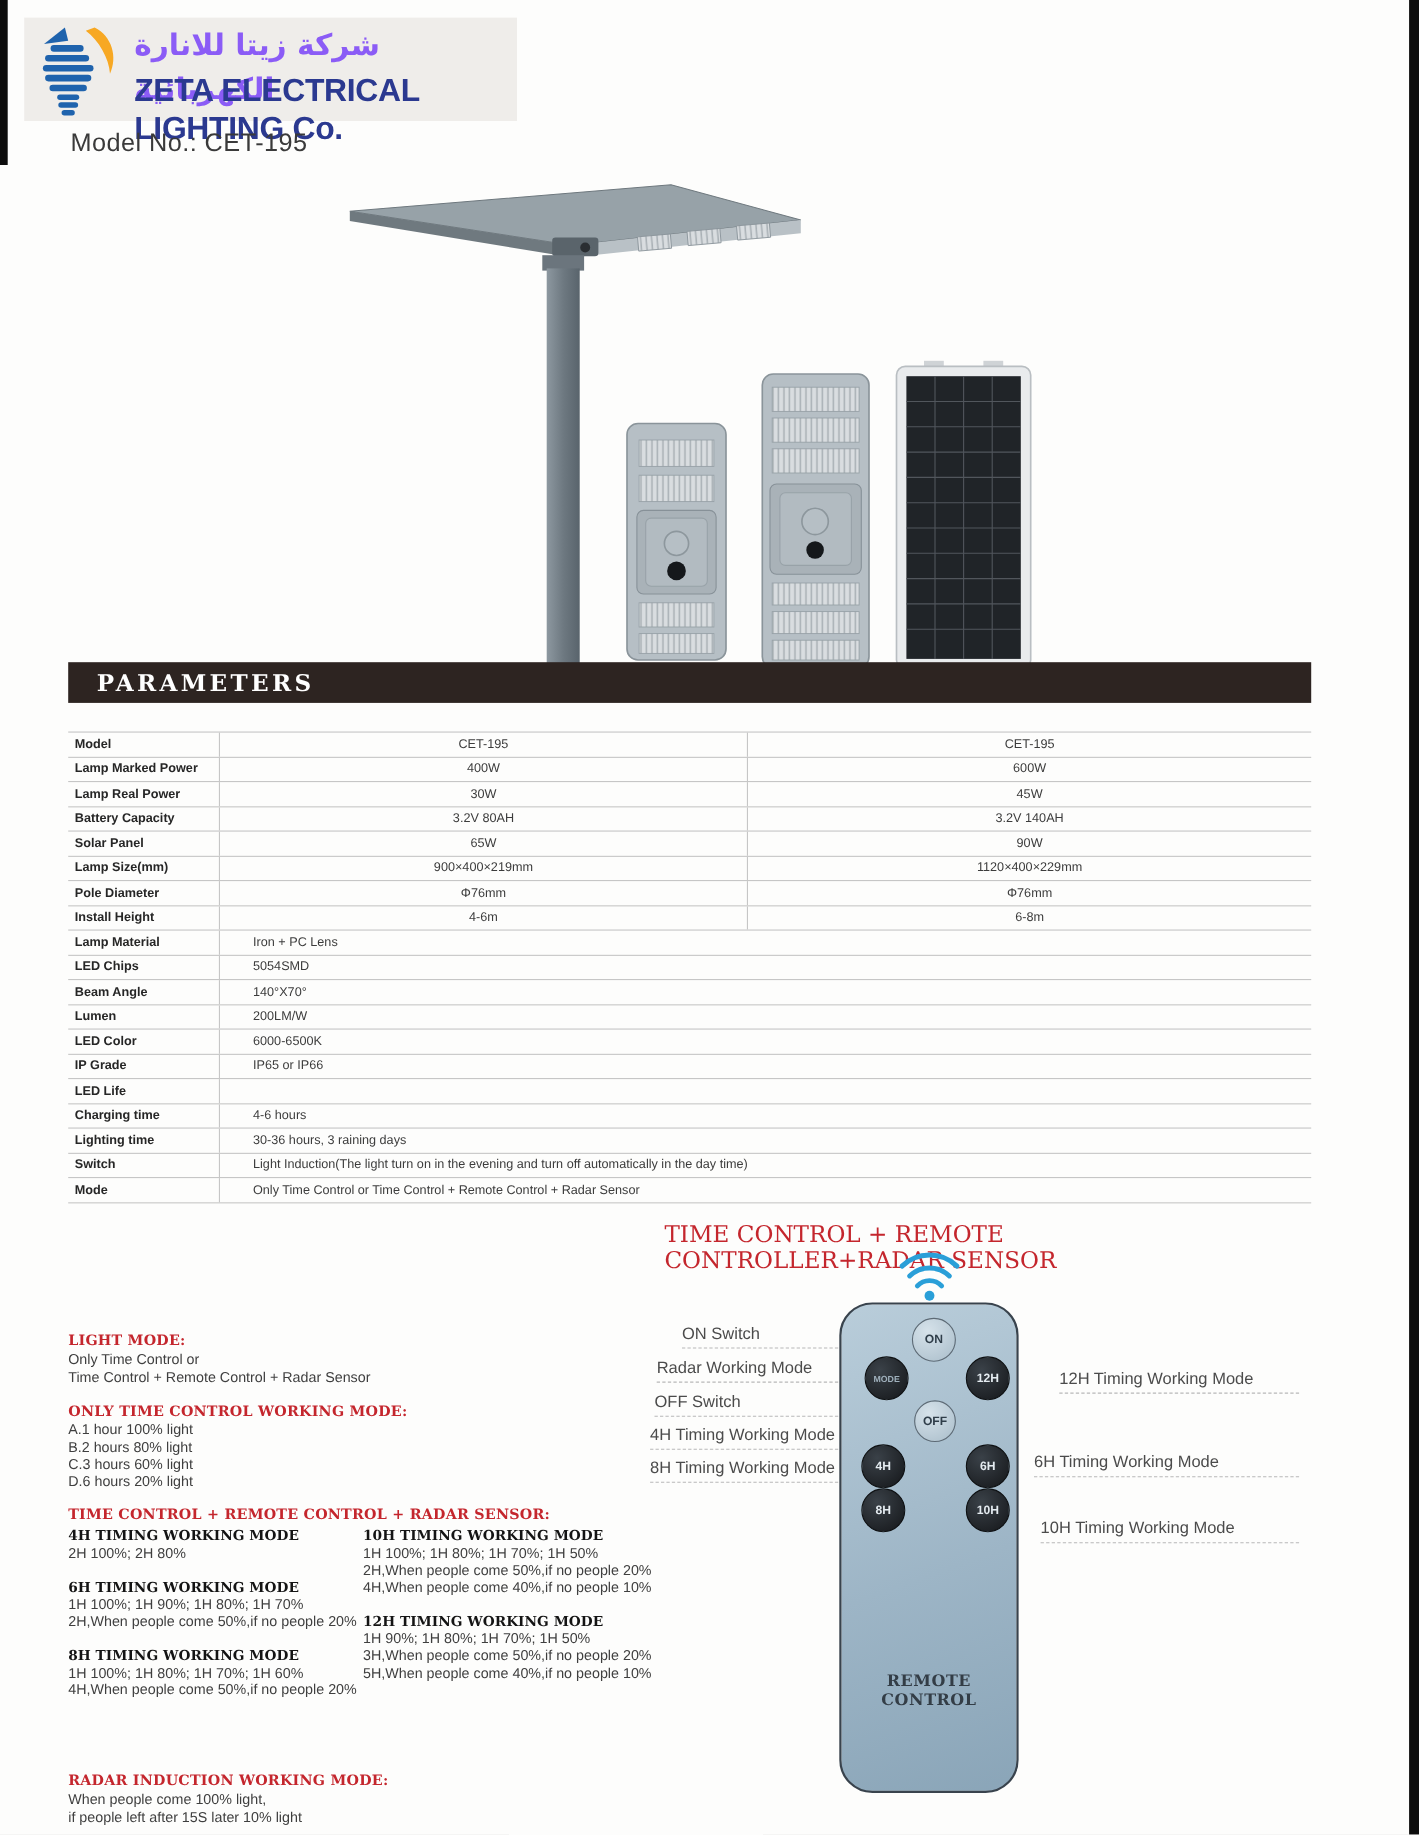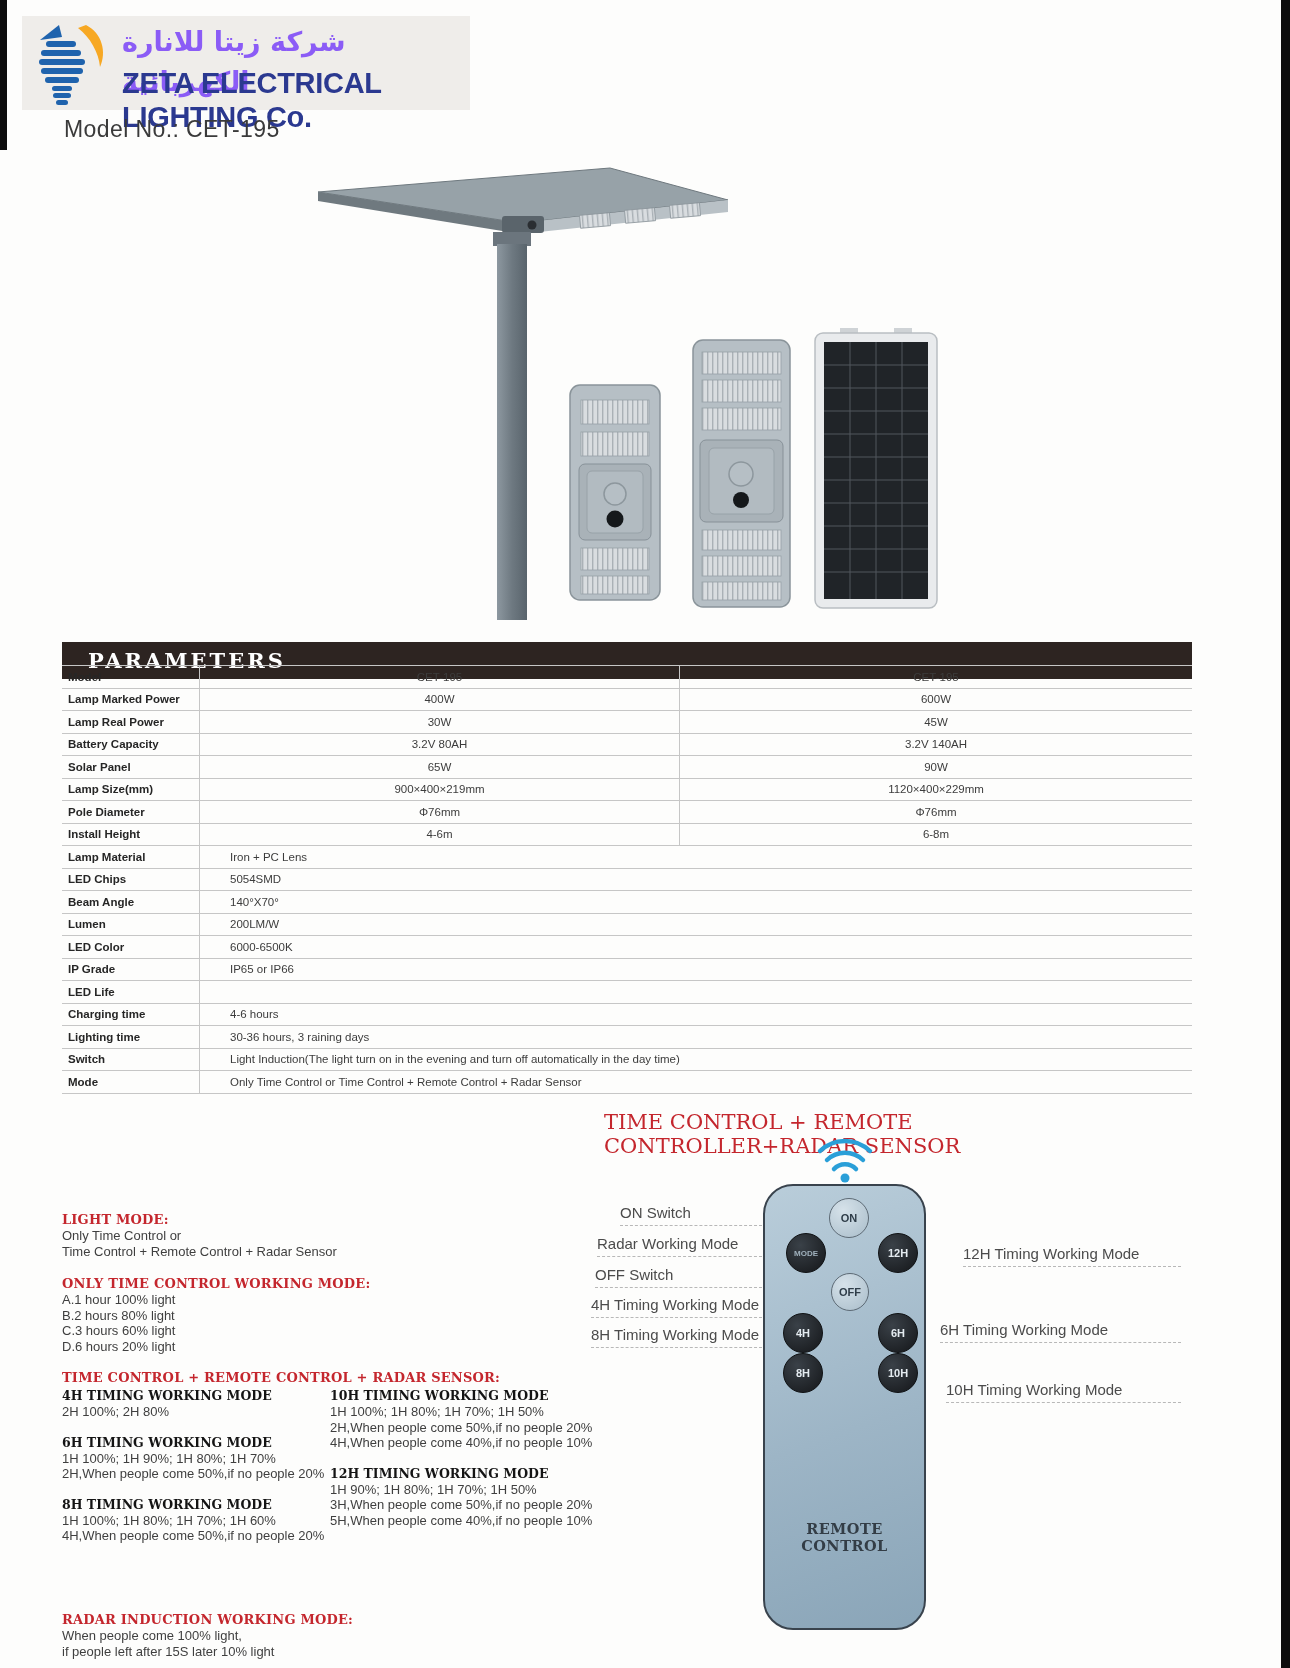--- a/index.html
+++ b/index.html
@@ -15,21 +15,21 @@
           font-family:"DejaVu Sans",sans-serif;font-weight:bold;font-size:27px;color:#8b5cf6;
           text-align:left;line-height:40px;}
   .eng{position:absolute;left:100px;right:6px;top:50px;font-weight:bold;font-size:29px;
        color:#2b3990;letter-spacing:-0.3px;line-height:34px;}
   .model-line{position:absolute;left:64px;top:116px;font-size:23px;color:#3a3a3a;letter-spacing:0.4px;}
 
   
   .product-svg{position:absolute;left:280px;top:148px;}
 
   
-  .param-bar{position:absolute;left:62px;top:642px;width:1130px;height:37px;background:#2d2421;
+  .param-bar{position:absolute;left:62px;top:602px;width:1130px;height:37px;background:#2d2421;
              color:#fff;font-family:"DejaVu Serif",serif;font-weight:bold;font-size:21px;
              letter-spacing:3px;line-height:37px;padding-left:26px;box-sizing:border-box;}
 
   
   .table{position:absolute;left:62px;top:665px;width:1130px;border-top:1px solid #c6c6c6;
          font-size:11.5px;color:#3c3c3c;}
   .trow{display:flex;height:21.5px;border-bottom:1px solid #c6c6c6;align-items:stretch;}
   .cell{display:flex;align-items:center;box-sizing:border-box;}
   .cell.lab{width:138px;font-weight:bold;color:#262626;padding-left:6px;border-right:1px solid #c6c6c6;}
   .cmp .v1{width:480px;justify-content:center;border-right:1px solid #c6c6c6;}

